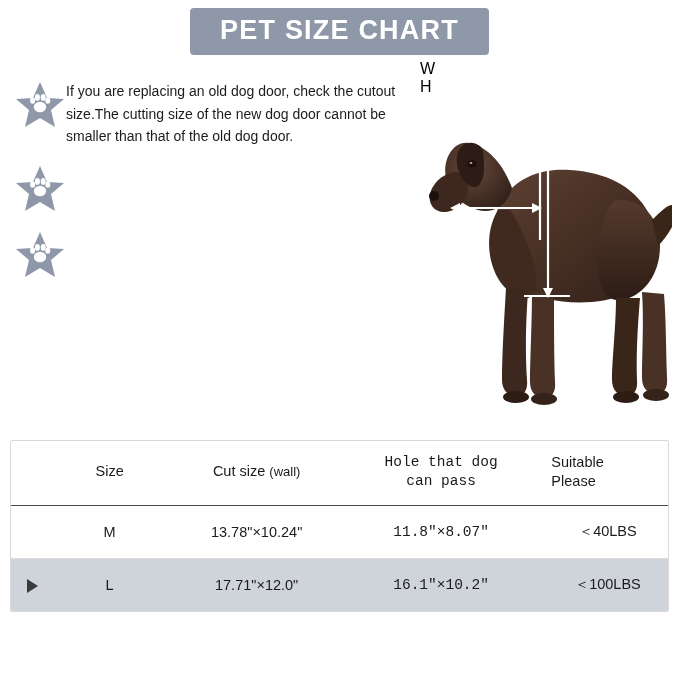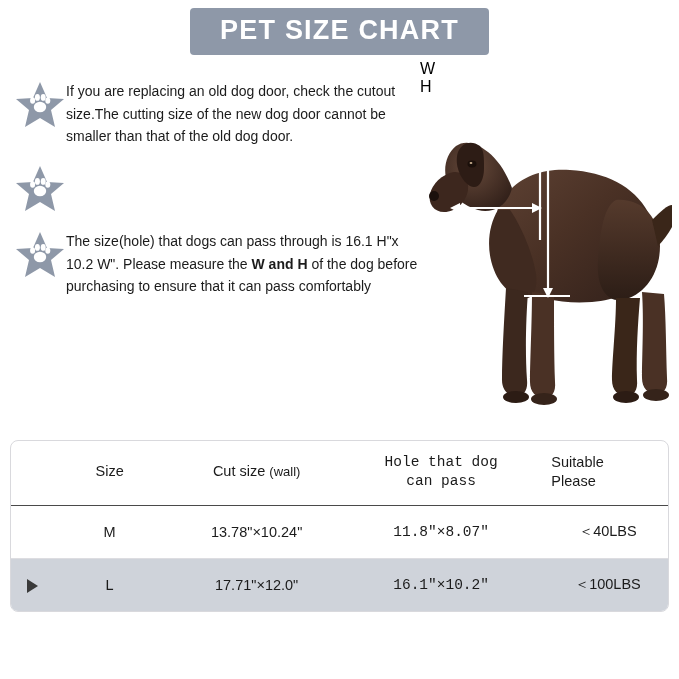--- a/index.html
+++ b/index.html
@@ -84,21 +84,21 @@
     pointer-events: none;
   }
 
   
   .table-wrap {
     position: absolute;
     left: 10px;
     top: 440px;
     width: 659px;
     border: 1px solid #d9d9dd;
-    border-radius: 8px;
+    border-radius: 2px;
     overflow: hidden;
     background: #fff;
   }
   table {
     width: 100%;
     border-collapse: collapse;
     font-size: 14.5px;
     color: #1b1b1b;
   }
   thead th {
@@ -204,21 +204,20 @@
           <polygon points="26,2 33,18 50,19 37,30 41,47 26,38 11,47 15,30 2,19 19,18" fill="#8e98a8"></polygon>
           <g fill="#ffffff">
             <ellipse cx="26" cy="27" rx="6.2" ry="5.2"></ellipse>
             <ellipse cx="18.6" cy="20.5" rx="2.5" ry="3.2"></ellipse>
             <ellipse cx="23.4" cy="17.4" rx="2.5" ry="3.4"></ellipse>
             <ellipse cx="29.2" cy="17.4" rx="2.5" ry="3.4"></ellipse>
             <ellipse cx="33.8" cy="20.6" rx="2.5" ry="3.2"></ellipse>
           </g>
         </svg>
       </div>
-      <div class="bullet-text"><span>The size(hole) that dogs can pass through is 16.1 H"x 10.2 W". Please measure the </span><b>W and H</b><span> of the dog before purchasing to ensure that it can pass comfortably</span></div>
     </div>
 
   </div>
 
   <div class="photo">
     <svg class="dog" viewBox="0 0 252 360">
       <defs>
         <linearGradient id="fur" x1="0" y1="0" x2="1" y2="1">
           <stop offset="0%" stop-color="#5d4133"></stop>
           <stop offset="45%" stop-color="#4a3125"></stop>

